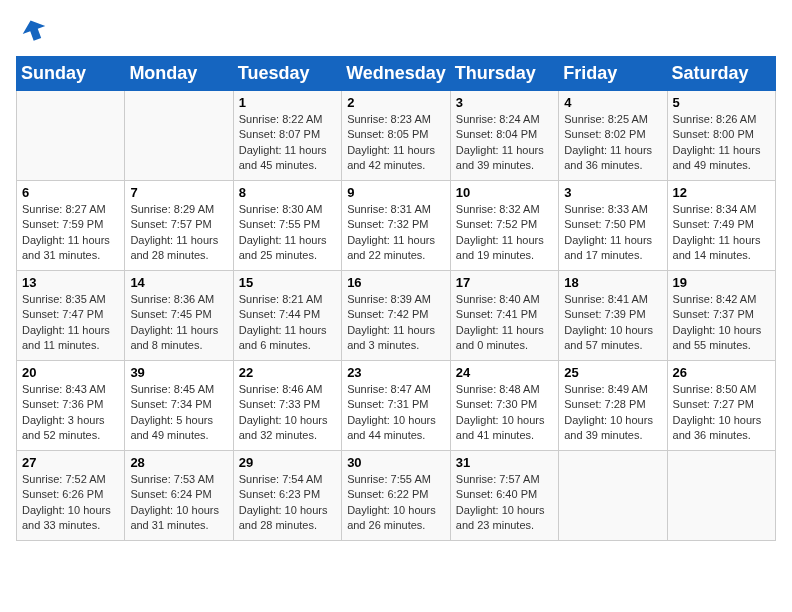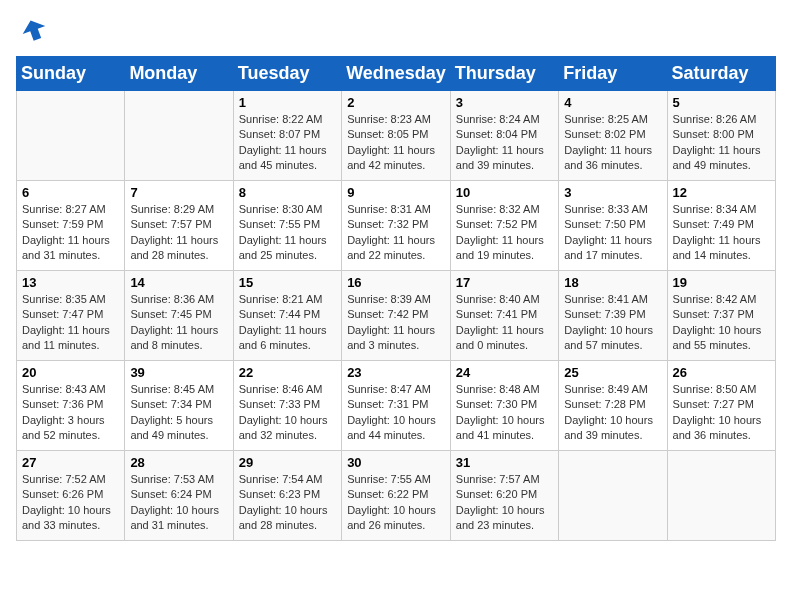--- a/index.html
+++ b/index.html
@@ -240,19 +240,19 @@
         <td>
           <span class="day-num">29</span>
           <div class="cell-info"><span>Sunrise: 7:54 AM</span><br><span>Sunset: 6:23 PM</span><br><span>Daylight: 10 hours and 28 minutes.</span></div>
         </td>
         <td>
           <span class="day-num">30</span>
           <div class="cell-info"><span>Sunrise: 7:55 AM</span><br><span>Sunset: 6:22 PM</span><br><span>Daylight: 10 hours and 26 minutes.</span></div>
         </td>
         <td>
           <span class="day-num">31</span>
-          <div class="cell-info"><span>Sunrise: 7:57 AM</span><br><span>Sunset: 6:20 PM</span><br><span>Daylight: 10 hours and 23 minutes.</span></div>
+          <div class="cell-info"><span>Sunrise: 7:57 AM</span><br><span>Sunset: 6:40 PM</span><br><span>Daylight: 10 hours and 23 minutes.</span></div>
         </td>
         <td></td>
         <td></td>
       </tr>
     </tbody>
 </table>
 
 </body></html>

